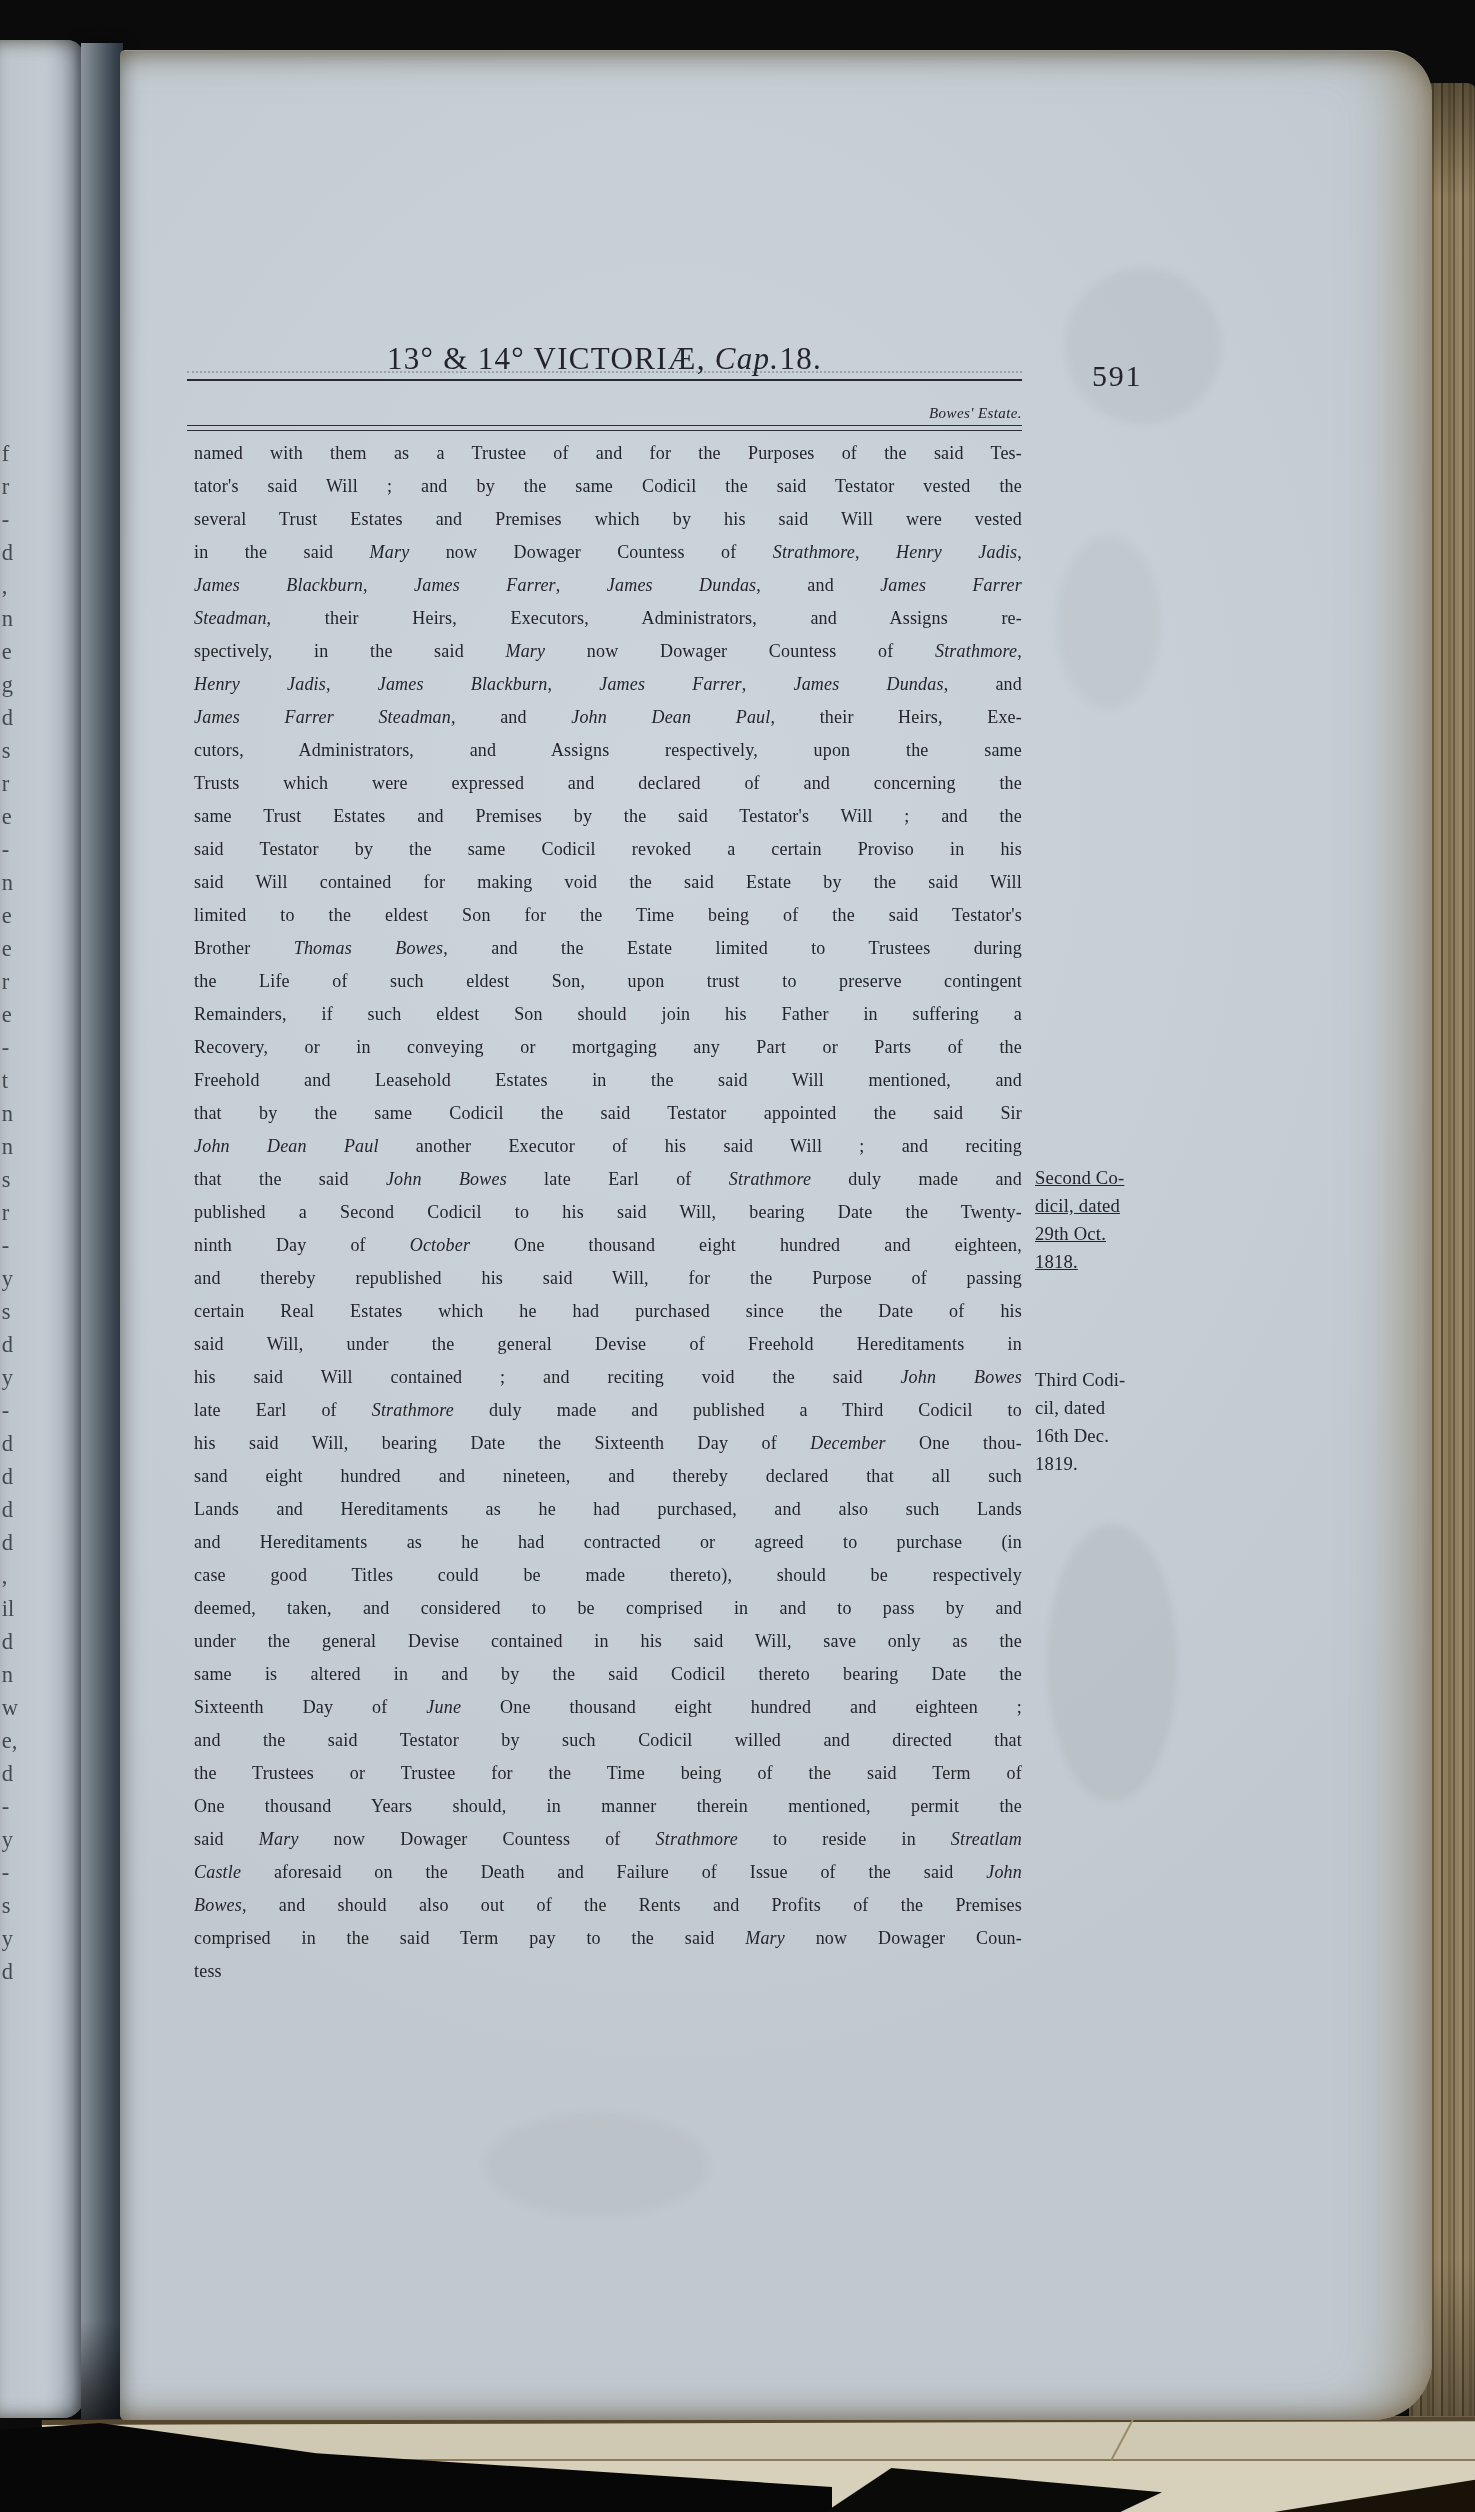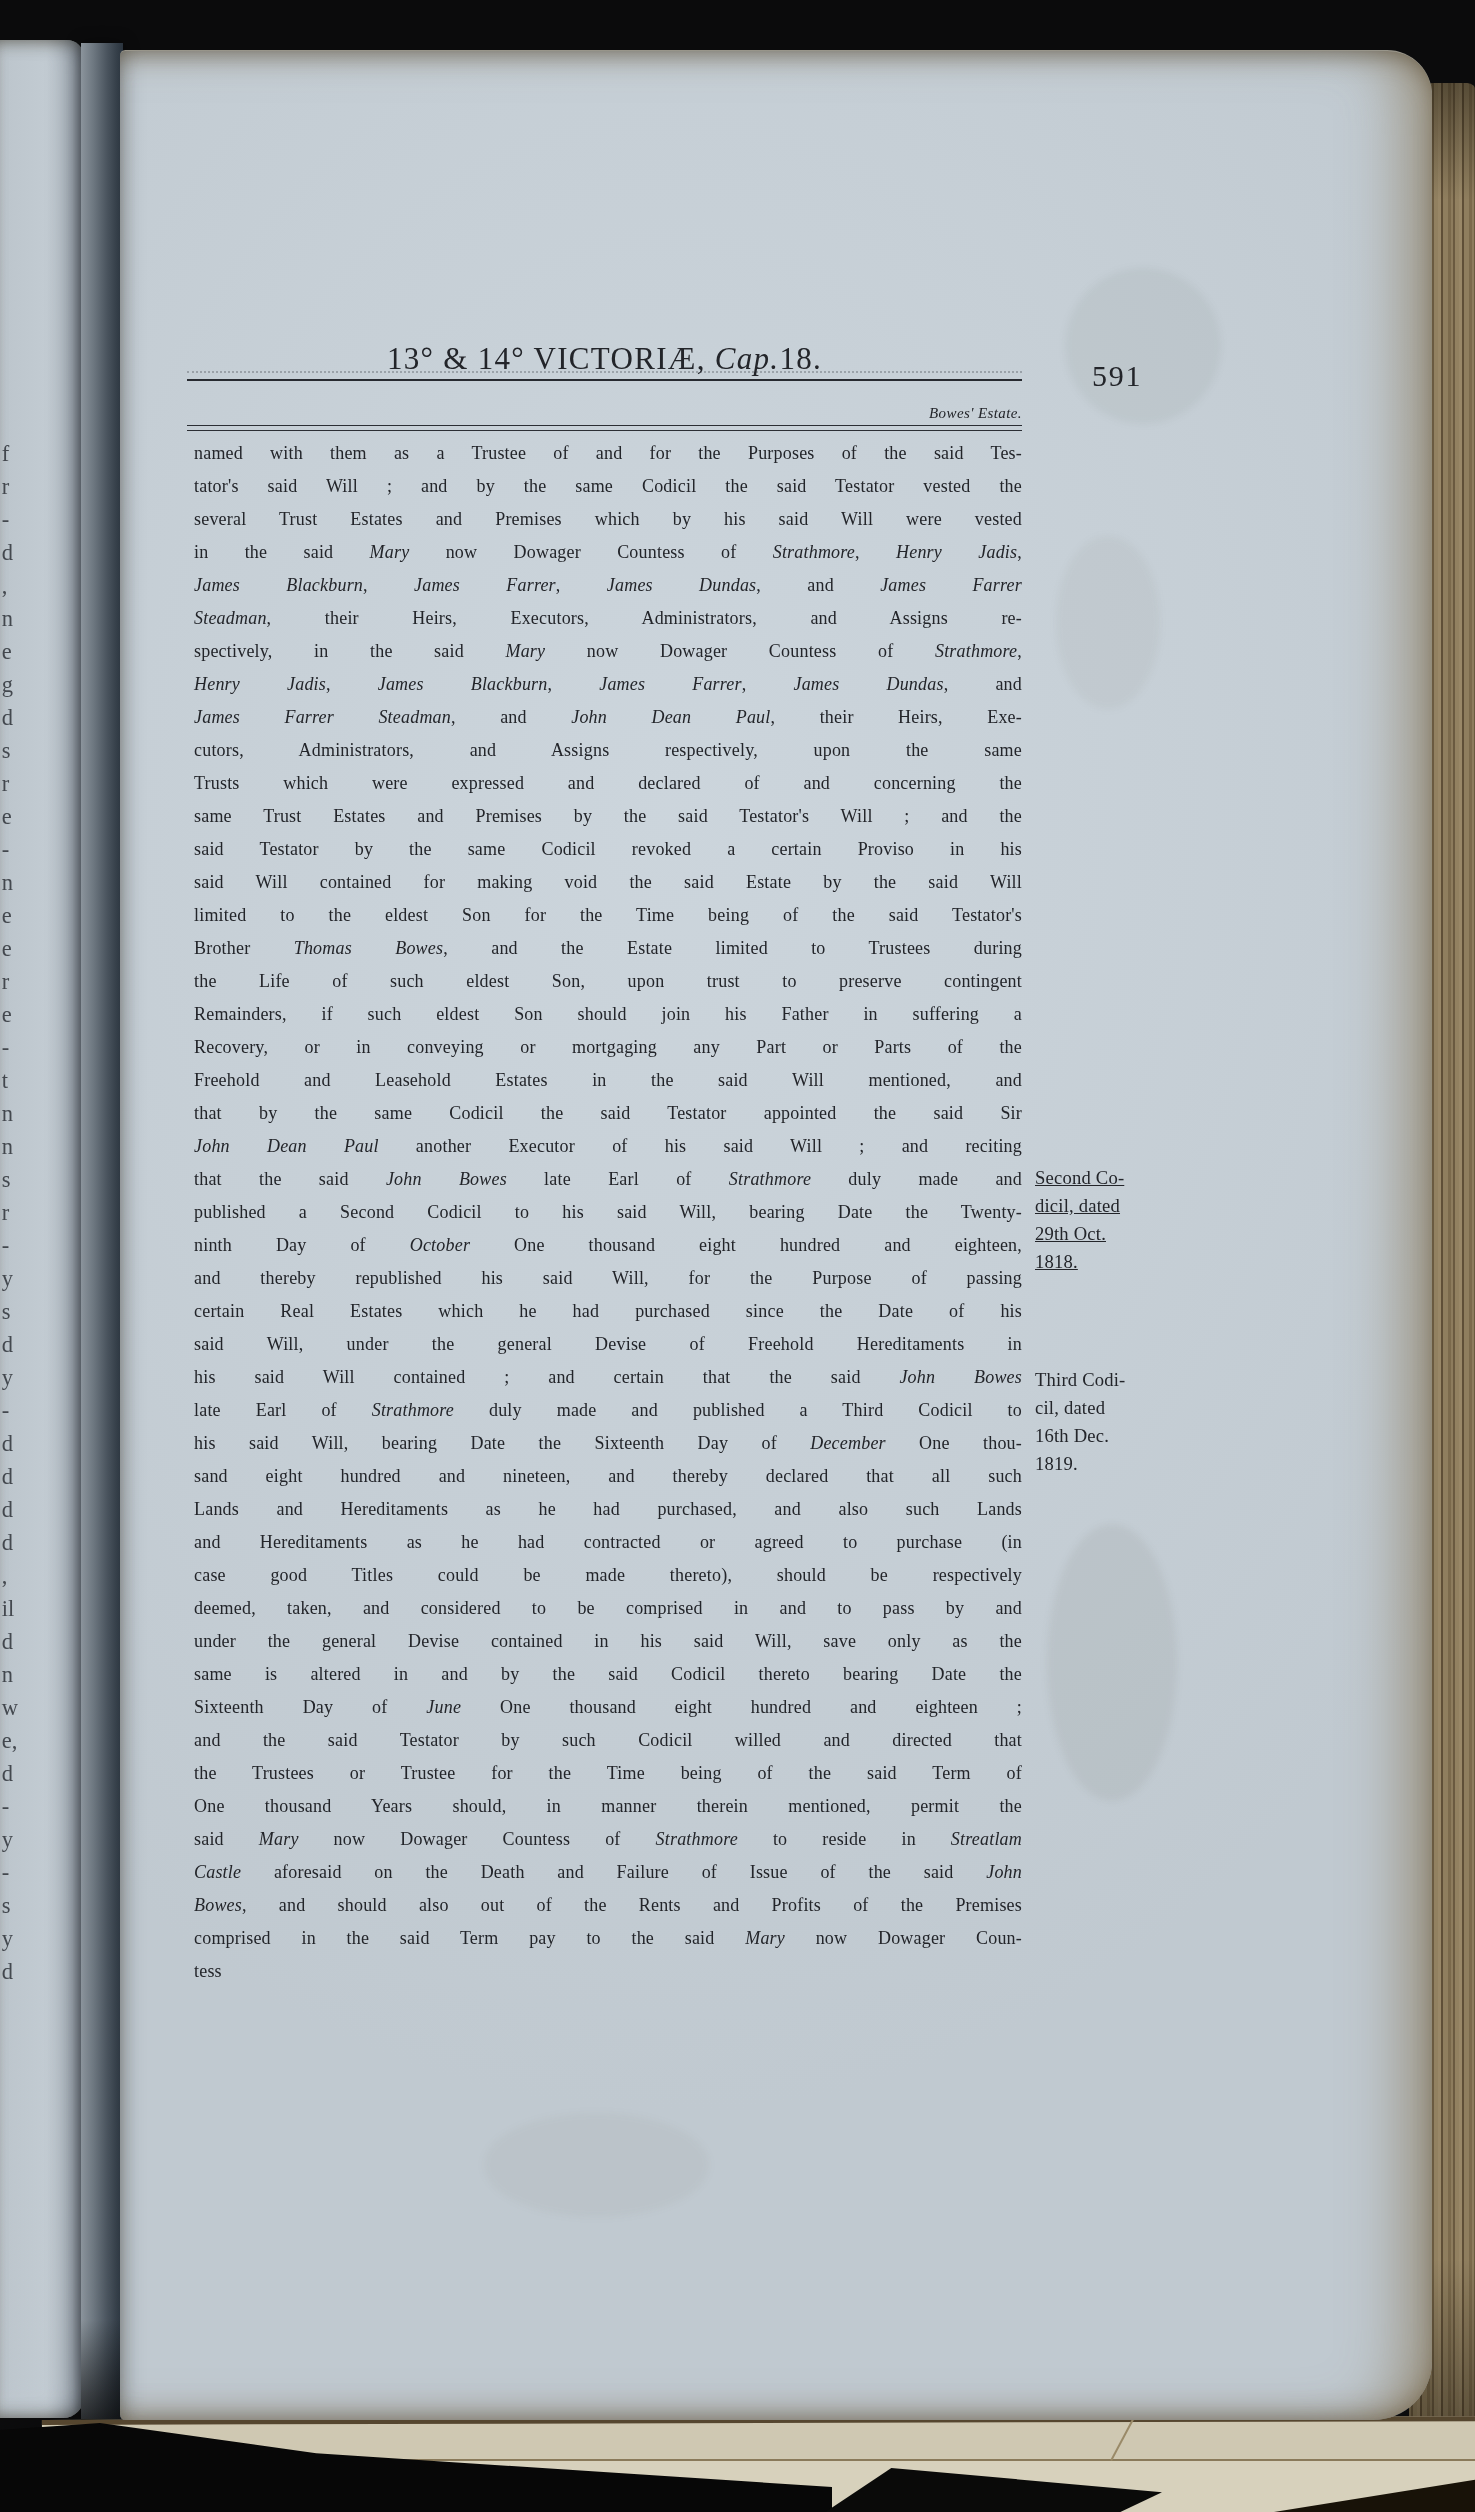--- a/index.html
+++ b/index.html
@@ -191,21 +191,21 @@
         <div class="line"><span>Recovery, or in conveying or mortgaging any Part or Parts of the</span></div>
         <div class="line"><span>Freehold and Leasehold Estates in the said Will mentioned, and</span></div>
         <div class="line"><span>that by the same Codicil the said Testator appointed the said Sir</span></div>
         <div class="line"><i>John Dean Paul</i><span> another Executor of his said Will ; and reciting</span></div>
         <div class="line"><span>that the said </span><i>John Bowes</i><span> late Earl of </span><i>Strathmore</i><span> duly made and</span></div>
         <div class="line"><span>published a Second Codicil to his said Will, bearing Date the Twenty-</span></div>
         <div class="line"><span>ninth Day of </span><i>October</i><span> One thousand eight hundred and eighteen,</span></div>
         <div class="line"><span>and thereby republished his said Will, for the Purpose of passing</span></div>
         <div class="line"><span>certain Real Estates which he had purchased since the Date of his</span></div>
         <div class="line"><span>said Will, under the general Devise of Freehold Hereditaments in</span></div>
-        <div class="line"><span>his said Will contained ; and certain that the said </span><i>John Bowes</i></div>
+        <div class="line"><span>his said Will contained ; and reciting void the said </span><i>John Bowes</i></div>
         <div class="line"><span>late Earl of </span><i>Strathmore</i><span> duly made and published a Third Codicil to</span></div>
         <div class="line"><span>his said Will, bearing Date the Sixteenth Day of </span><i>December</i><span> One thou-</span></div>
         <div class="line"><span>sand eight hundred and nineteen, and thereby declared that all such</span></div>
         <div class="line"><span>Lands and Hereditaments as he had purchased, and also such Lands</span></div>
         <div class="line"><span>and Hereditaments as he had contracted or agreed to purchase (in</span></div>
         <div class="line"><span>case good Titles could be made thereto), should be respectively</span></div>
         <div class="line"><span>deemed, taken, and considered to be comprised in and to pass by and</span></div>
         <div class="line"><span>under the general Devise contained in his said Will, save only as the</span></div>
         <div class="line"><span>same is altered in and by the said Codicil thereto bearing Date the</span></div>
         <div class="line"><span>Sixteenth Day of </span><i>June</i><span> One thousand eight hundred and eighteen ;</span></div>

